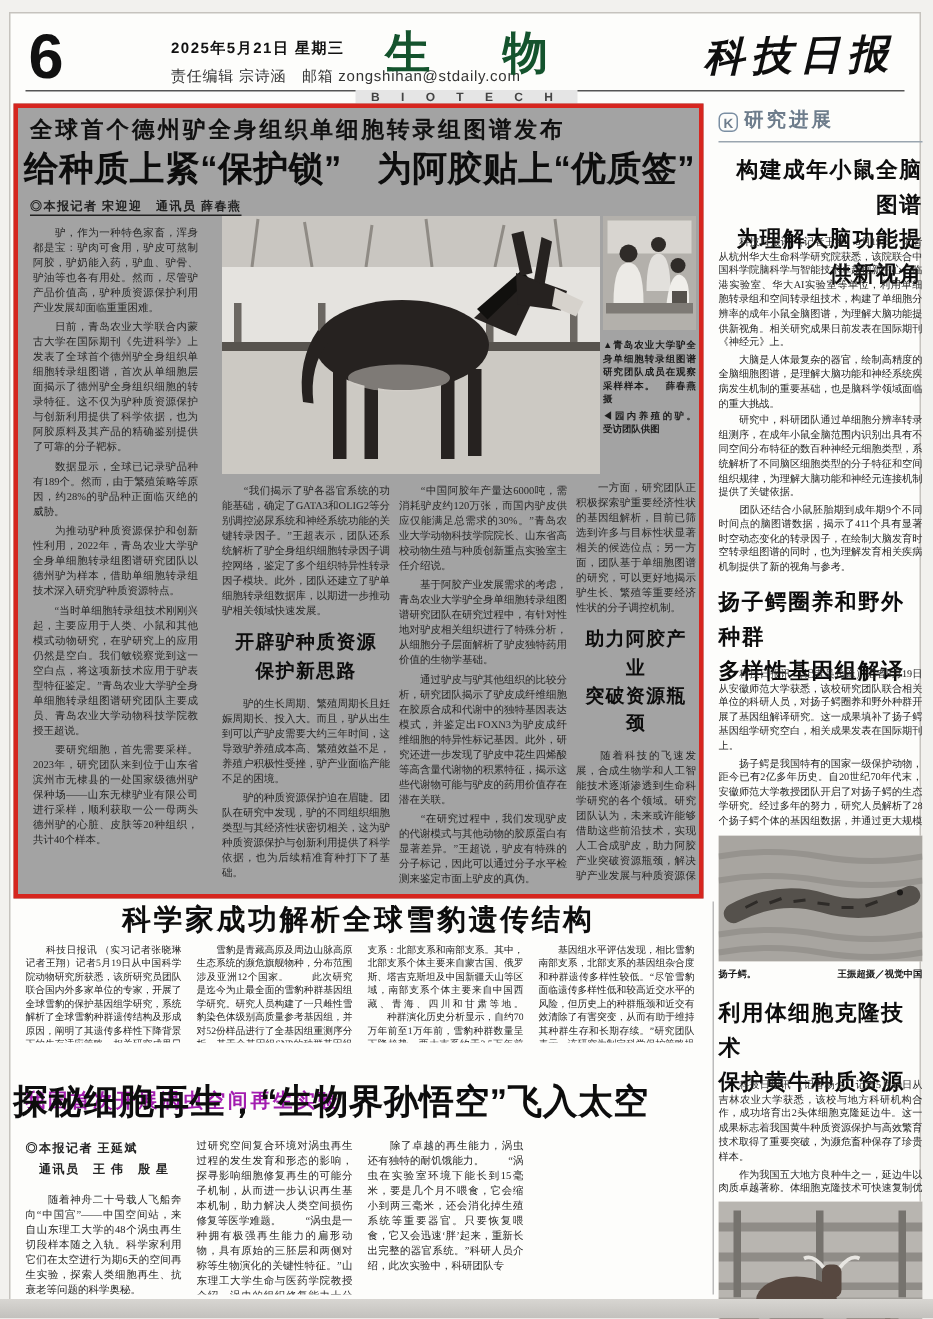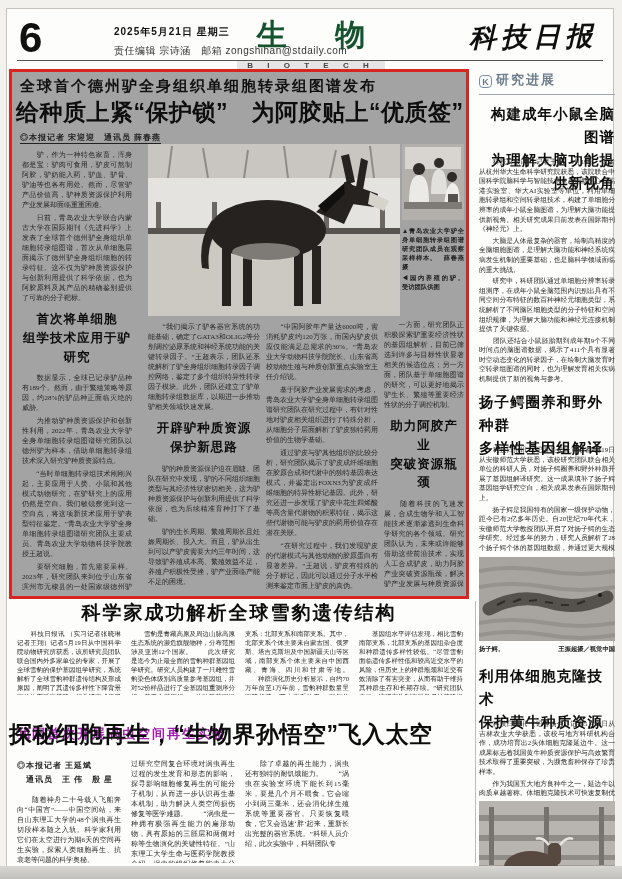--- a/index.html
+++ b/index.html
@@ -114,33 +114,32 @@
     </div>
 
     <div class="caption" style="left:390px;top:154px;width:62px;height:86px;">
       <p>▲青岛农业大学驴全身单细胞转录组图谱研究团队成员在观察采样样本。　薛春燕摄</p>
       <p>◀园内养殖的驴。　受访团队供图</p>
     </div>
 
     <div class="col" style="left:10px;top:78px;width:110px;height:440px;">
       <p>　　驴，作为一种特色家畜，浑身都是宝：驴肉可食用，驴皮可熬制阿胶，驴奶能入药，驴血、驴骨、驴油等也各有用处。然而，尽管驴产品价值高，驴种质资源保护利用产业发展却面临重重困难。</p>
       <p>　　日前，青岛农业大学联合内蒙古大学在国际期刊《先进科学》上发表了全球首个德州驴全身组织单细胞转录组图谱，首次从单细胞层面揭示了德州驴全身组织细胞的转录特征。这不仅为驴种质资源保护与创新利用提供了科学依据，也为阿胶原料及其产品的精确鉴别提供了可靠的分子靶标。</p>
-      <h3 class="sub"><span>首次将单细胞</span><br><span>组学技术应用于驴研究</span></h3>
       <p>　　数据显示，全球已记录驴品种有189个。然而，由于繁殖策略等原因，约28%的驴品种正面临灭绝的威胁。</p>
       <p>　　为推动驴种质资源保护和创新性利用，2022年，青岛农业大学驴全身单细胞转录组图谱研究团队以德州驴为样本，借助单细胞转录组技术深入研究驴种质资源特点。</p>
       <p>　　“当时单细胞转录组技术刚刚兴起，主要应用于人类、小鼠和其他模式动物研究，在驴研究上的应用仍然是空白。我们敏锐察觉到这一空白点，将这项新技术应用于驴表型特征鉴定。”青岛农业大学驴全身单细胞转录组图谱研究团队主要成员、青岛农业大学动物科技学院教授王超说。</p>
       <p>　　要研究细胞，首先需要采样。2023年，研究团队来到位于山东省滨州市无棣县的一处国家级德州驴保种场——山东无棣驴业有限公司进行采样，顺利获取一公一母两头德州驴的心脏、皮肤等20种组织，共计40个样本。</p>
 
     </div>
 
     <div class="col" style="left:136px;top:250px;width:112px;height:268px;">
       <p>　　“我们揭示了驴各器官系统的功能基础，确定了GATA3和OLIG2等分别调控泌尿系统和神经系统功能的关键转录因子。”王超表示，团队还系统解析了驴全身组织细胞转录因子调控网络，鉴定了多个组织特异性转录因子模块。此外，团队还建立了驴单细胞转录组数据库，以期进一步推动驴相关领域快速发展。</p>
       <h3 class="sub"><span>开辟驴种质资源</span><br><span>保护新思路</span></h3>
+      <p>　　驴的生长周期、繁殖周期长且妊娠周期长、投入大。而且，驴从出生到可以产驴皮需要大约三年时间，这导致驴养殖成本高、繁殖效益不足，养殖户积极性受挫，驴产业面临产能不足的困境。</p>
       <p>　　驴的种质资源保护迫在眉睫。团队在研究中发现，驴的不同组织细胞类型与其经济性状密切相关，这为驴种质资源保护与创新利用提供了科学依据，也为后续精准育种打下了基础。</p>
-      <p>　　驴的生长周期、繁殖周期长且妊娠周期长、投入大。而且，驴从出生到可以产驴皮需要大约三年时间，这导致驴养殖成本高、繁殖效益不足，养殖户积极性受挫，驴产业面临产能不足的困境。</p>
     </div>
 
     <div class="col" style="left:254px;top:250px;width:112px;height:268px;">
       <p>　　“中国阿胶年产量达6000吨，需消耗驴皮约120万张，而国内驴皮供应仅能满足总需求的30%。”青岛农业大学动物科技学院院长、山东省高校动物生殖与种质创新重点实验室主任介绍说。</p>
       <p>　　基于阿胶产业发展需求的考虑，青岛农业大学驴全身单细胞转录组图谱研究团队在研究过程中，有针对性地对驴皮相关组织进行了特殊分析，从细胞分子层面解析了驴皮独特药用价值的生物学基础。</p>
       <p>　　通过驴皮与驴其他组织的比较分析，研究团队揭示了驴皮成纤维细胞在胶原合成和代谢中的独特基因表达模式，并鉴定出FOXN3为驴皮成纤维细胞的特异性标记基因。此外，研究还进一步发现了驴皮中花生四烯酸等高含量代谢物的积累特征，揭示这些代谢物可能与驴皮的药用价值存在潜在关联。</p>
       <p>　　“在研究过程中，我们发现驴皮的代谢模式与其他动物的胶原蛋白有显著差异。”王超说，驴皮有特殊的分子标记，因此可以通过分子水平检测来鉴定市面上驴皮的真伪。</p>
     </div>
 
     <div class="col" style="left:372px;top:248px;width:80px;height:270px;">

